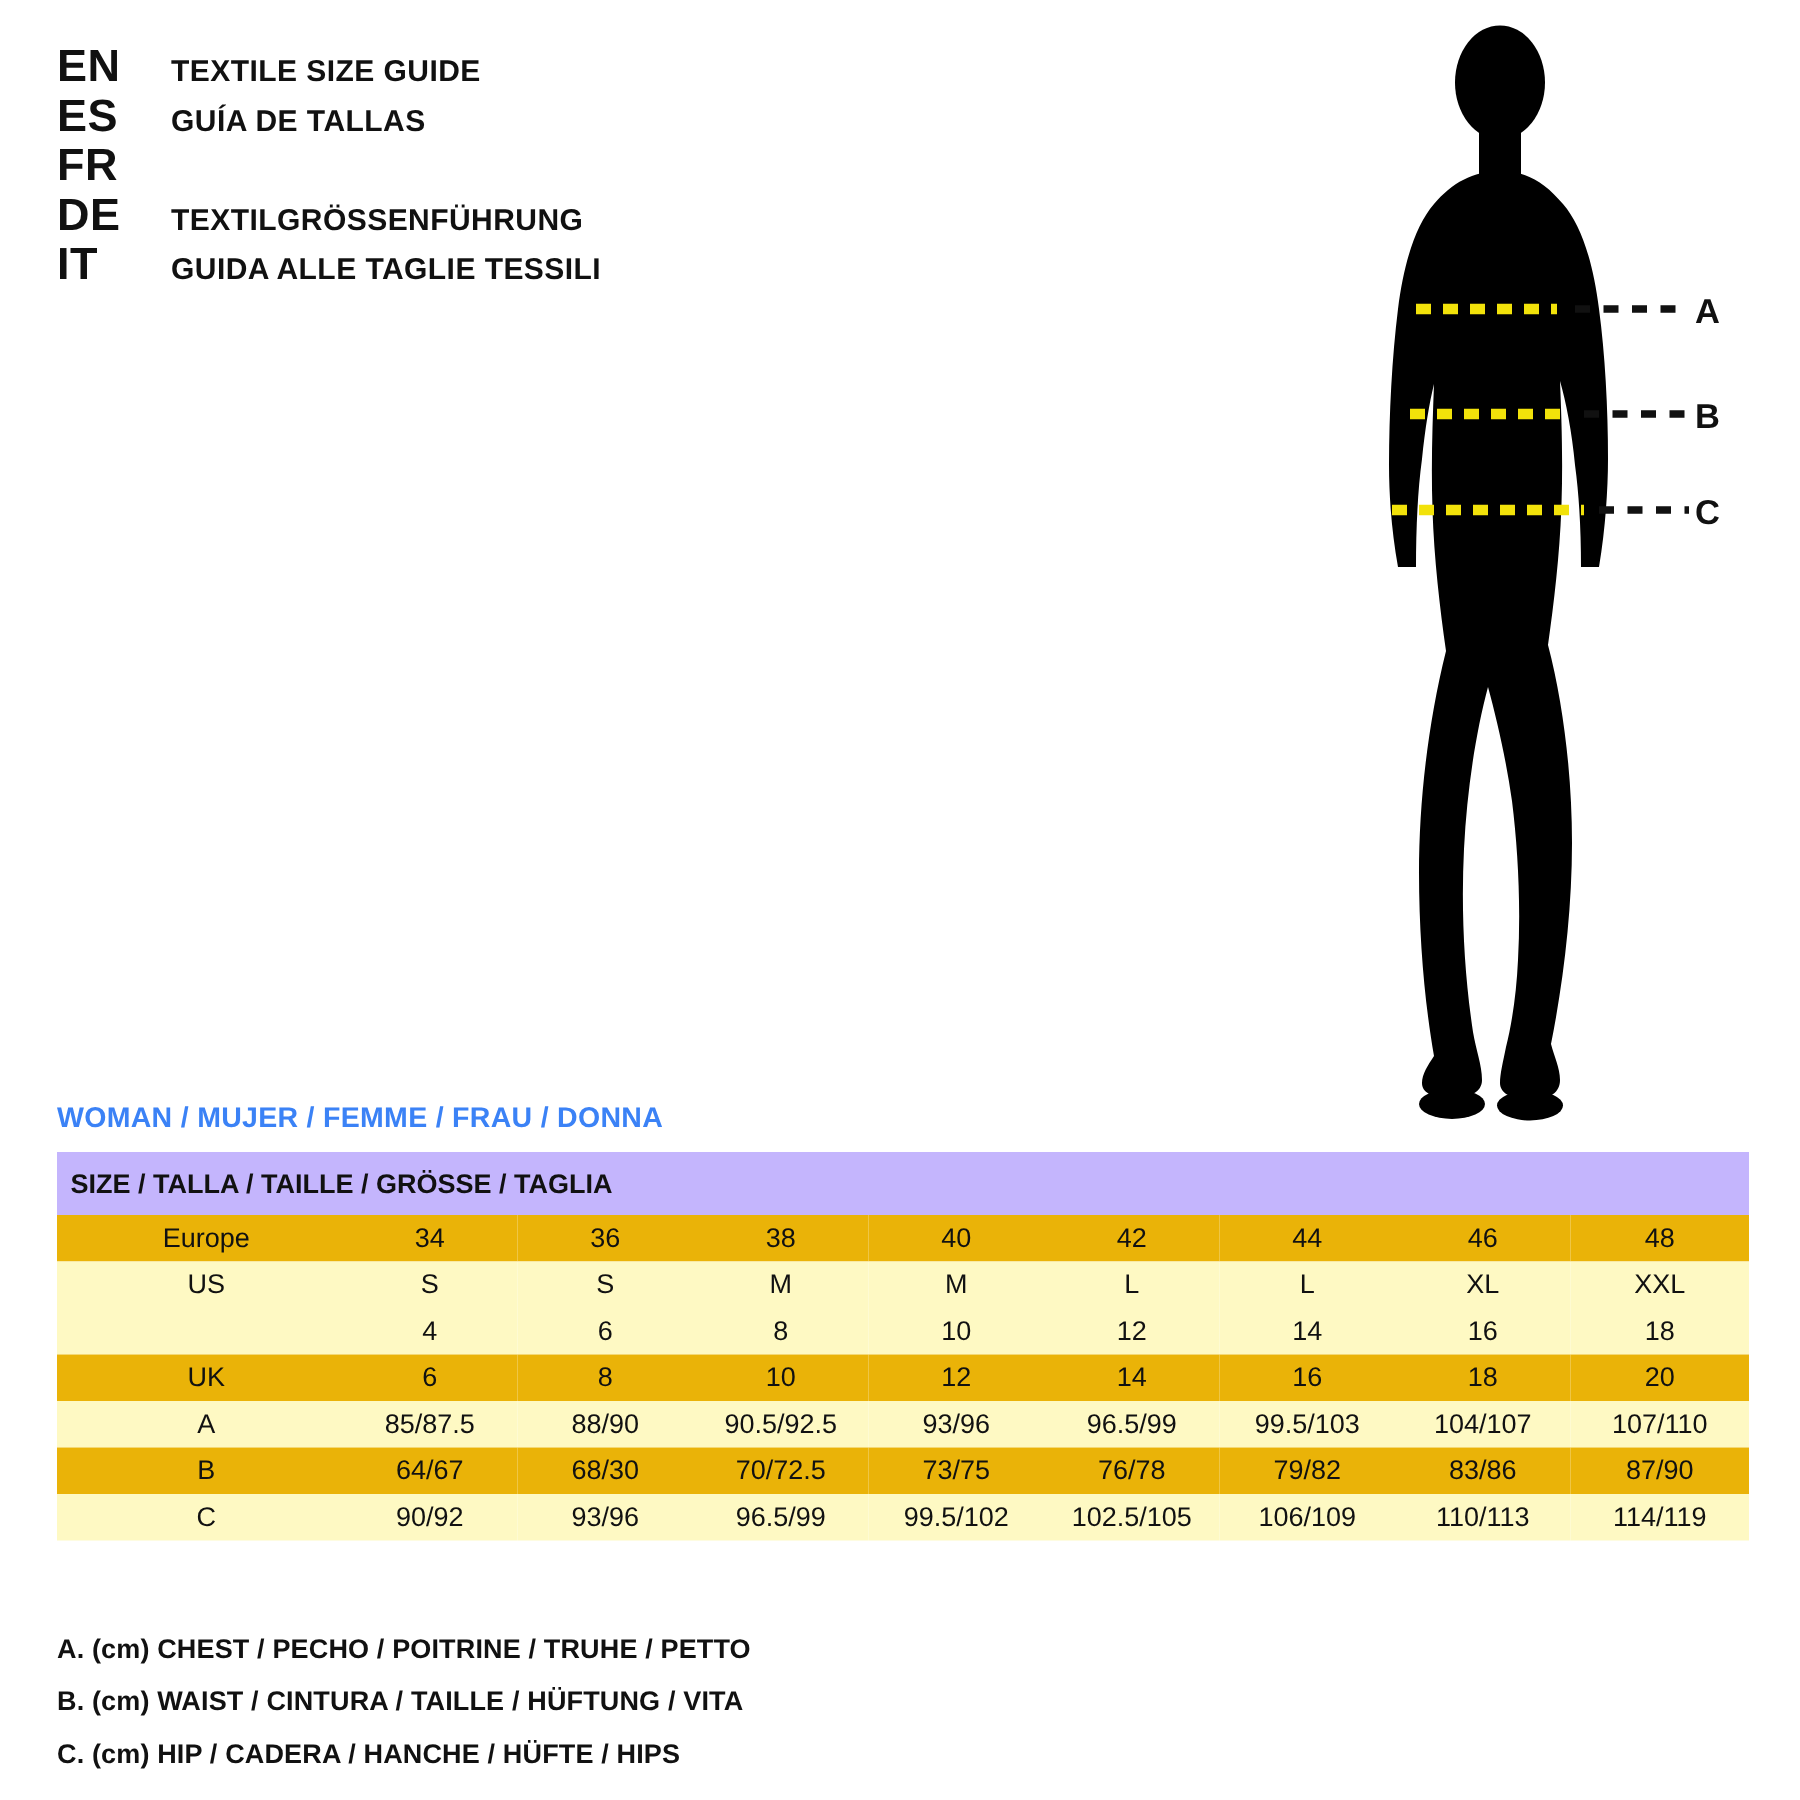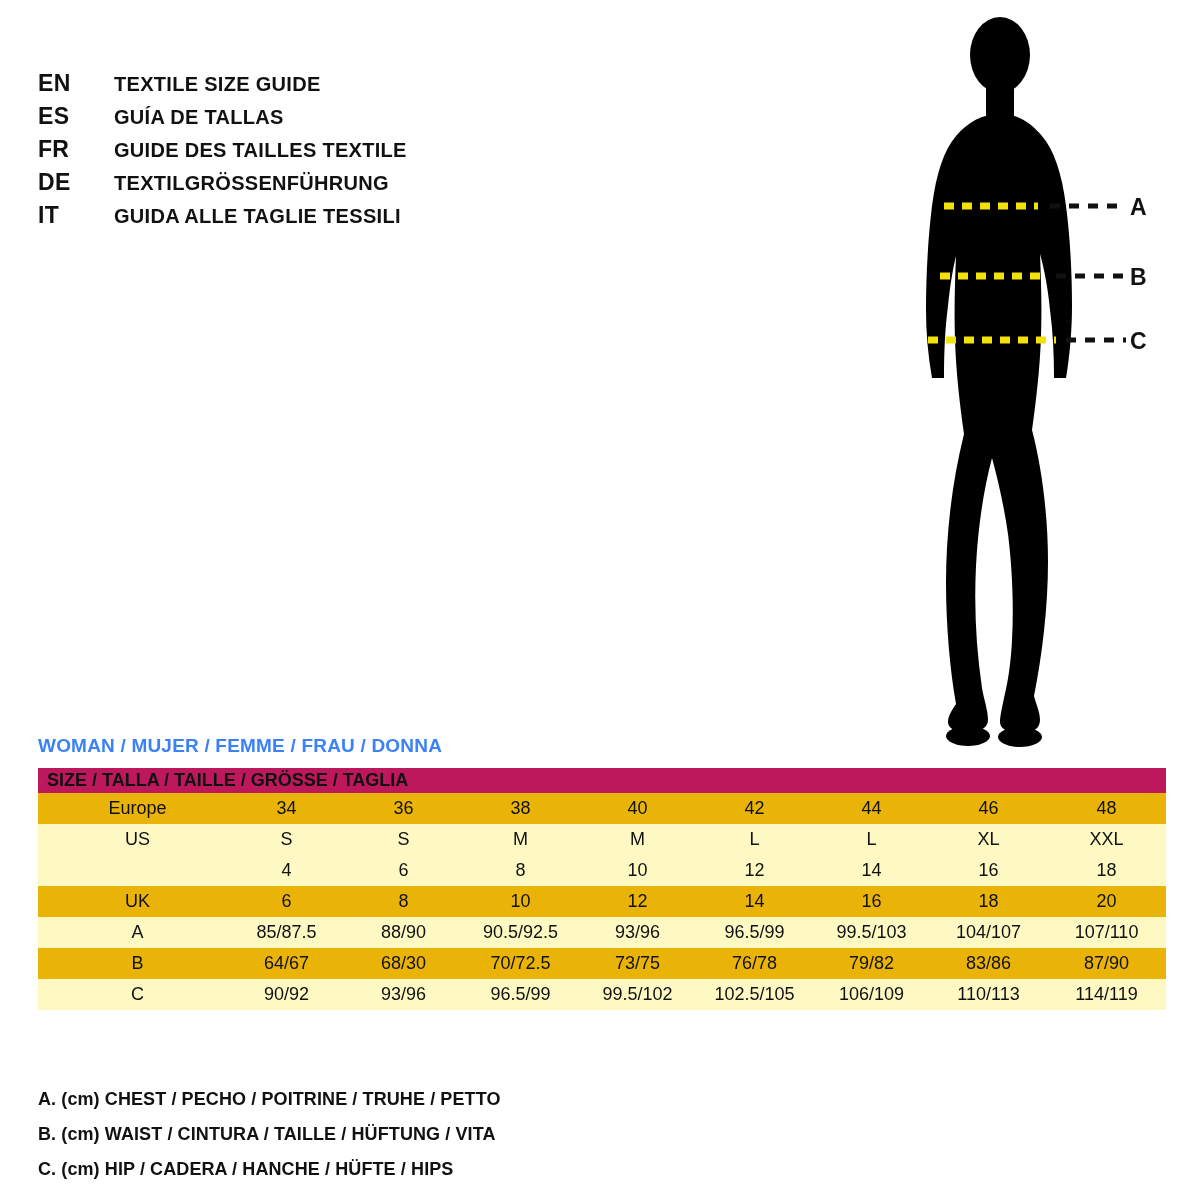--- a/index.html
+++ b/index.html
@@ -23,25 +23,24 @@
     top: 28px;
     width: 560px;
   }
   .title-row {
     display: flex;
     align-items: baseline;
     height: 33px;
   }
   .title-lang {
     width: 76px;
-    font-size: 23px;
+    font-size: 30px;
     font-weight: bold;
     letter-spacing: 0.3px;
     color: #111;
-    margin-top: 42px;
   }
   .title-text {
     font-size: 20px;
     font-weight: bold;
     letter-spacing: 0.3px;
     color: #111;
     white-space: nowrap;
   }
 
   
@@ -88,26 +87,26 @@
     vertical-align: middle;
     font-weight: normal;
     text-align: center;
   }
   .row-header-cell {
     text-align: left;
     padding-left: 9px !important;
     width: 190px;
   }
   tr.header-row td {
-    background: #be185d;
+    background: #c4b5fd;
     text-align: left;
     font-weight: bold;
     padding-left: 9px !important;
     font-size: 18px;
-    height: 25px;
+    height: 42px;
   }
   tr.shade-light td { background: #fef9c3; }
   tr.shade-white td { background: #eab308; }
 
   
   .footnotes {
     position: absolute;
     left: 38px;
     top: 1090px;
     width: 900px;
@@ -128,21 +127,20 @@
   <div class="title-row">
     <span class="title-lang">EN</span>
     <span class="title-text">TEXTILE SIZE GUIDE</span>
   </div>
   <div class="title-row">
     <span class="title-lang">ES</span>
     <span class="title-text">GUÍA DE TALLAS</span>
   </div>
   <div class="title-row">
     <span class="title-lang">FR</span>
-    <span class="title-text">GUIDE DES TAILLES TEXTILE</span>
   </div>
   <div class="title-row">
     <span class="title-lang">DE</span>
     <span class="title-text">TEXTILGRÖSSENFÜHRUNG</span>
   </div>
   <div class="title-row">
     <span class="title-lang">IT</span>
     <span class="title-text">GUIDA ALLE TAGLIE TESSILI</span>
   </div>
 </div>

